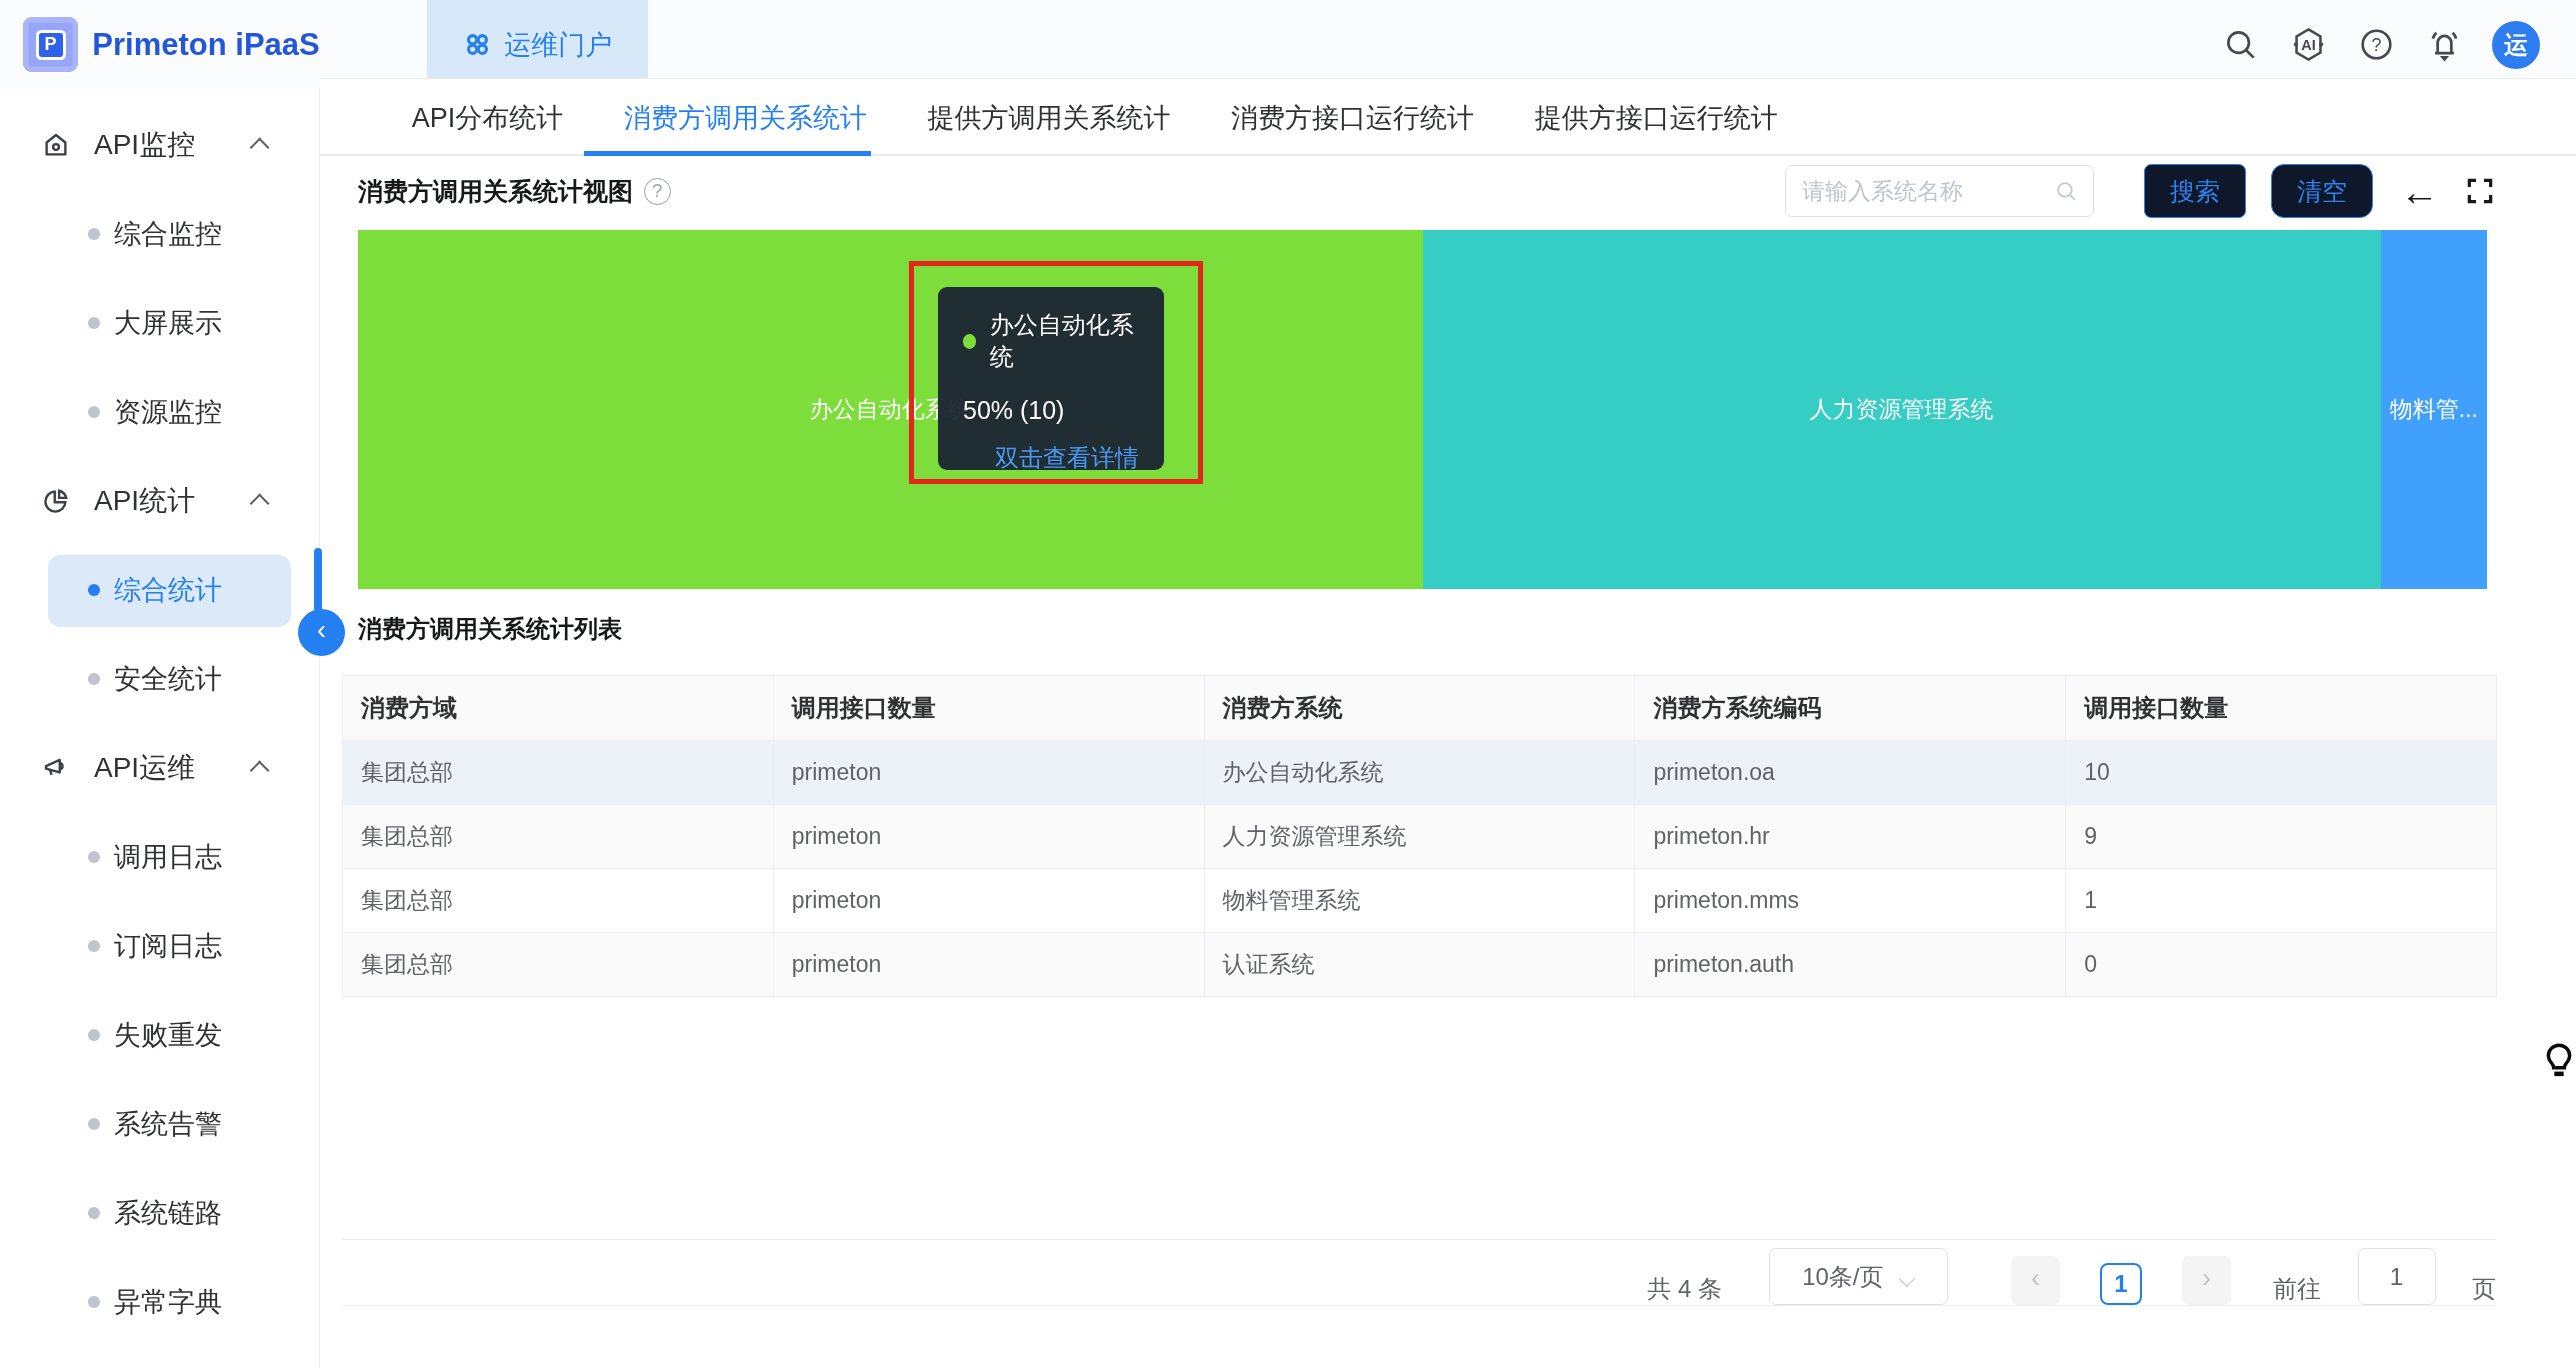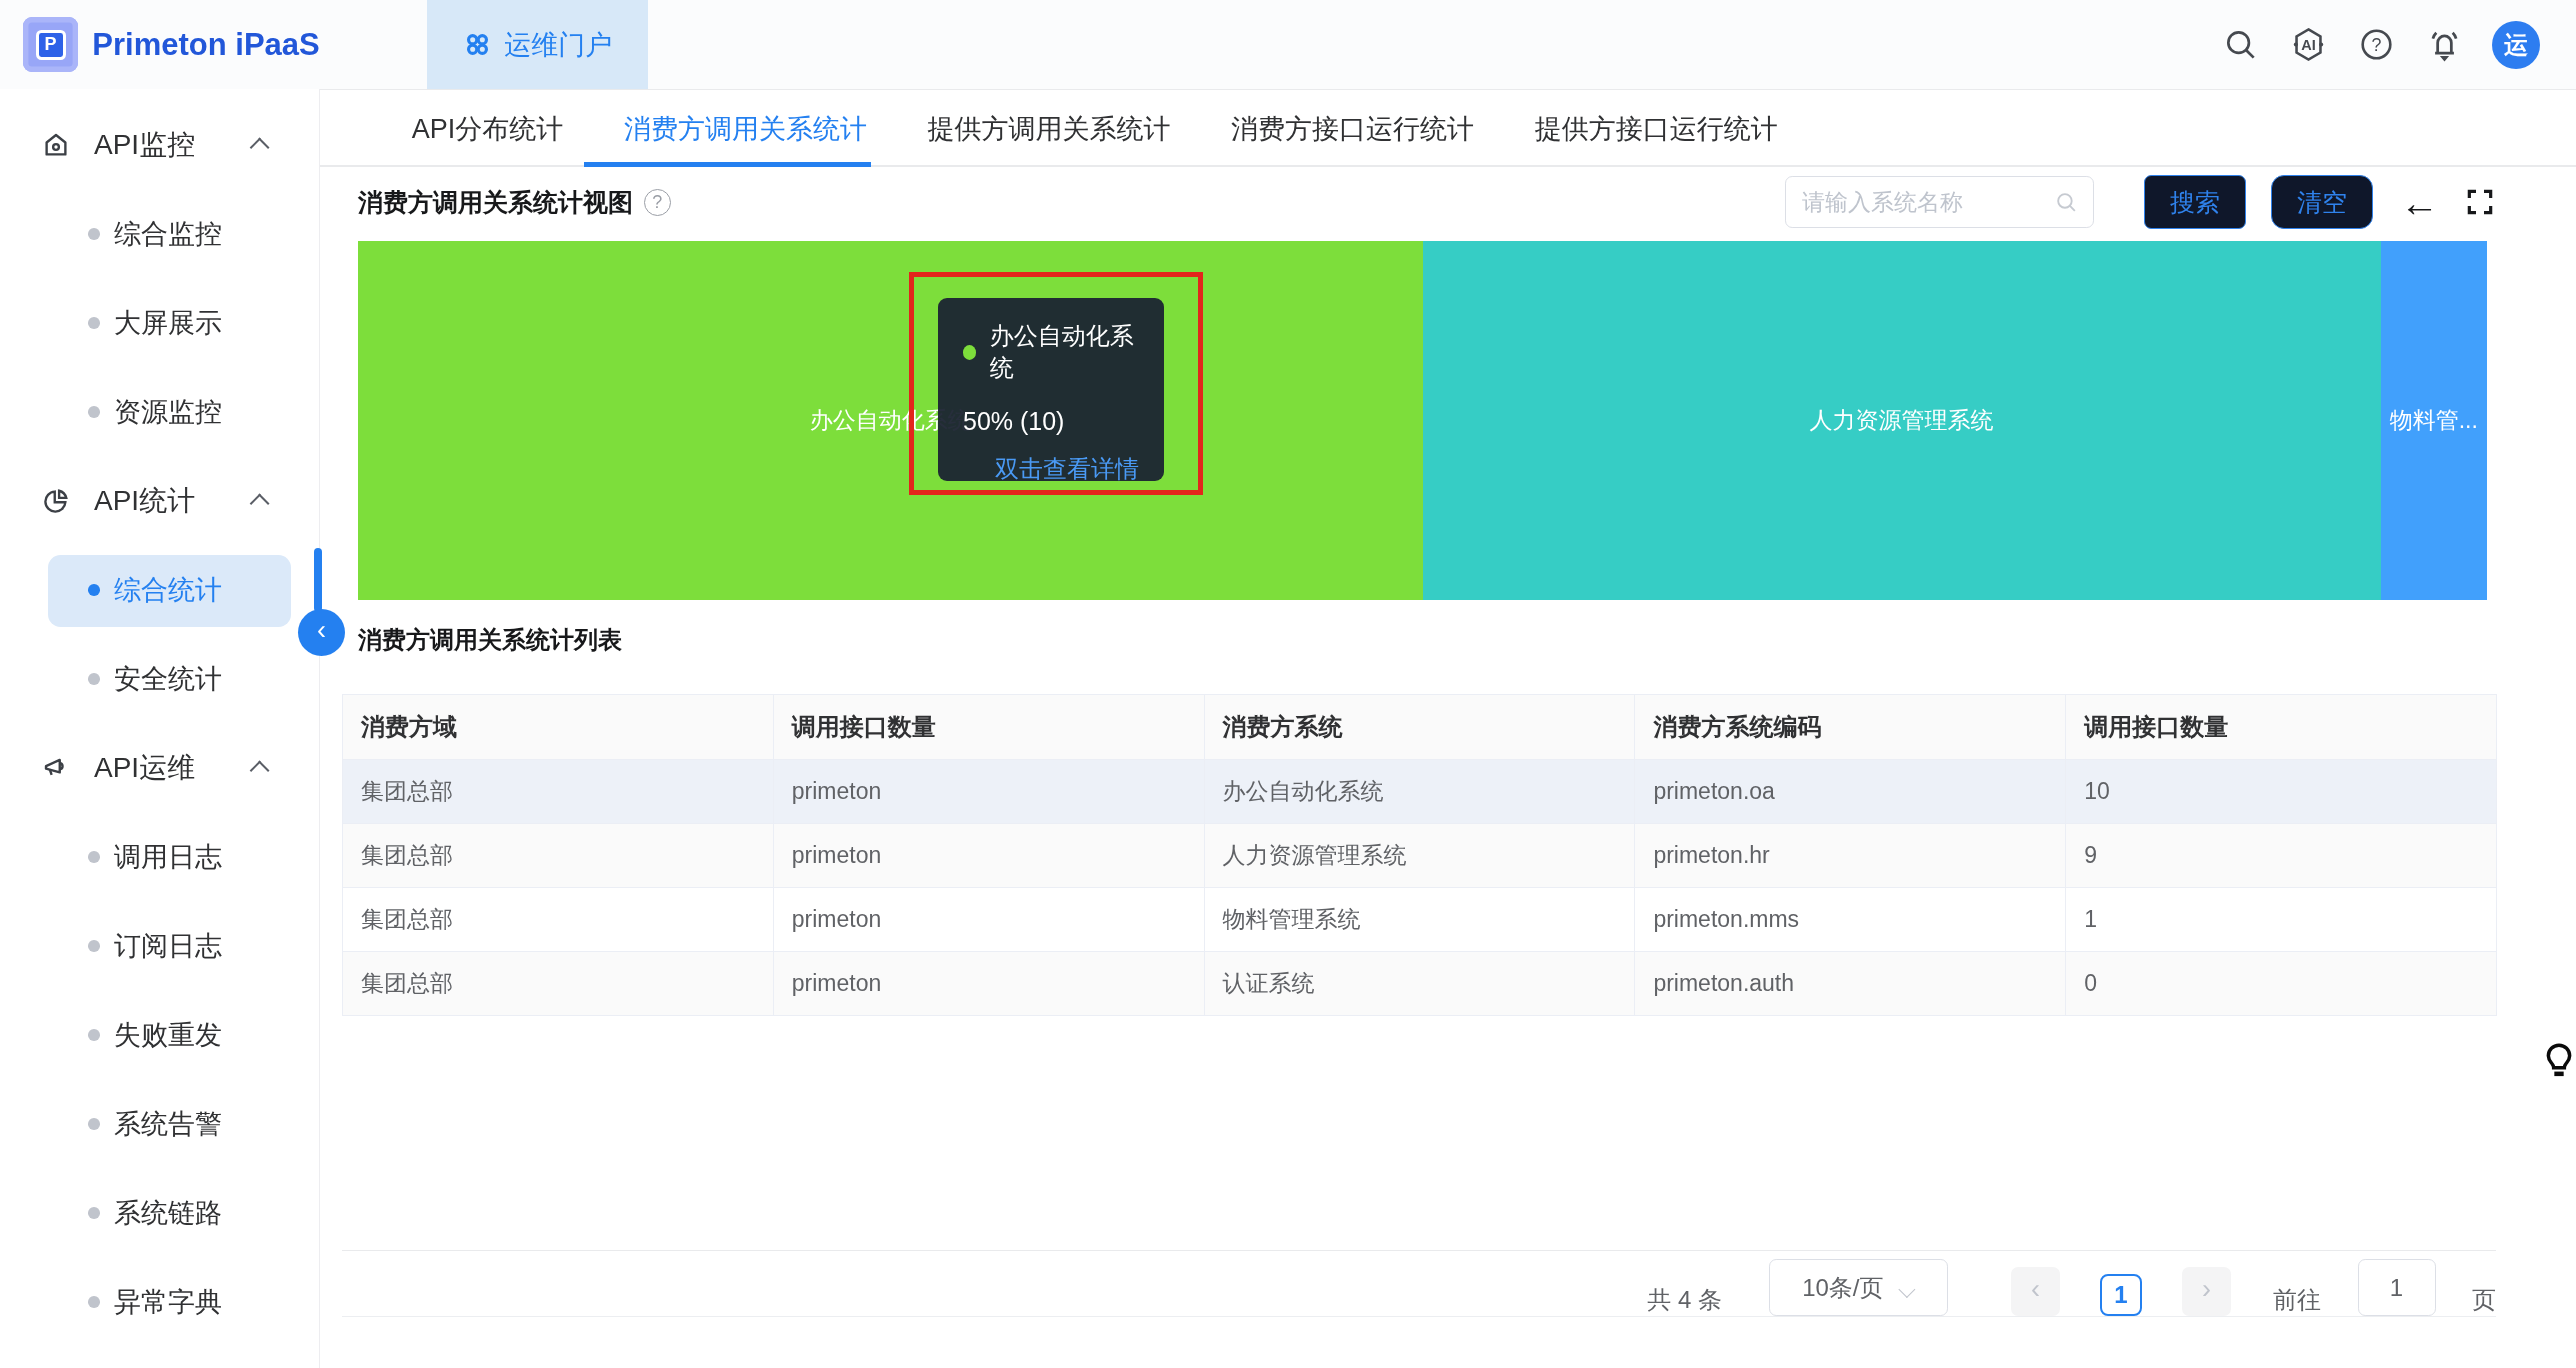--- a/index.html
+++ b/index.html
@@ -25,21 +25,21 @@
   .g-chev { position:absolute; right:50px; width:14.3px; height:14.3px; border-left:2.7px solid #5a5e66; border-top:2.7px solid #5a5e66; transform:rotate(45deg) translateY(3.6px); }
   .s-dot { width:11.6px; height:11.6px; border-radius:50%; background:#c0c4cc; margin-left:88px; }
   .s-label { margin-left:14.3px; font-size:27px; color:#303133; }
   .m-row.active .pill { position:absolute; left:48px; top:9px; width:243px; height:72px; background:#dbe9f9; border-radius:12.5px; }
   .m-row.active .s-dot { background:#2480f0; position:relative; z-index:1; }
   .m-row.active .s-label { color:#2480f0; position:relative; z-index:1; }
   .collapse-bar { position:absolute; left:314px; top:548px; width:8px; height:64px; background:#2480f0; border-radius:4.5px; z-index:5; }
   .collapse-btn { position:absolute; left:298px; top:609px; width:47px; height:47px; border-radius:50%; background:#2480f0; color:#fff; font-size:27px; display:flex; align-items:center; justify-content:center; z-index:6; cursor:pointer; padding-bottom:3.6px; }
 
   
-  #content { position:absolute; left:320px; top:89px; width:2256px; height:1279px; background:#fff; border-top:1.8px solid #e9eaec; padding:0 80px 0 38px; }
+  #content { position:absolute; left:320px; top:78px; width:2256px; height:1279px; background:#fff; border-top:1.8px solid #e9eaec; padding:0 80px 0 38px; }
 
   .tabs { height:77px; display:flex; align-items:center; gap:57px; padding-left:52px; position:relative; }
   .tabs .divider { position:absolute; left:-38px; right:-80px; bottom:0; height:1.8px; background:#e9eaec; }
   .tab { font-size:27px; color:#303133; height:77px; display:flex; align-items:center; cursor:pointer; position:relative; padding:0 1.8px; }
   .tab.active { color:#2480f0; }
   .tab.active .tab-underline { position:absolute; left:-38px; right:-1.8px; bottom:0; height:5.4px; background:#2480f0; z-index:2; }
 
   .toolbar { height:63px; margin-top:3.6px; display:flex; align-items:center; }
   .view-title { font-size:25px; font-weight:bold; color:#17181a;font-family:Liberation Serif, serif; }
   .help-circ { width:27px; height:27px; border:1.8px solid #9a9ea6; border-radius:50%; color:#9a9ea6; font-size:18px; display:flex; align-items:center; justify-content:center; margin-left:10.7px; }
@@ -59,21 +59,21 @@
   .tooltip { position:absolute; left:580px; top:57px; width:226px; height:183px; background:rgba(27,35,50,0.95); border-radius:9px; padding:22.4px 25px; z-index:3; }
   .tt-row1 { display:flex; align-items:center; gap:13.4px; }
   .tt-dot { width:15px; height:15px; border-radius:50%; }
   .tt-name { color:#fff; font-size:24px; }
   .tt-val { color:#fff; font-size:25px; margin-top:22.4px; }
   .tt-link { color:#4a9af5; font-size:24px; margin-top:17px; cursor:pointer;text-align:right; }
   .red-annot { position:absolute; left:551px; top:31px; width:294px; height:223px; border:5.4px solid #e3251c; z-index:4; pointer-events:none; }
 
   
   .list-title { margin-top:24px; font-size:24px; font-weight:bold; color:#17181a; }
-  table.data { margin-top:38px; margin-left:-16px; width:2155px; border-collapse:collapse; table-layout:fixed; }
+  table.data { margin-top:30px; margin-left:-16px; width:2155px; border-collapse:collapse; table-layout:fixed; }
   table.data th, table.data td { border:1.8px solid #ebeef5; padding-left:18px; text-align:left; font-weight:normal; }
   table.data th { height:65px; background:#fafafa; color:#303133; font-size:24px; font-weight:600; }
   table.data td { height:64px; color:#606266; font-size:23px; background:#fff; }
   tr.r-hover td { background:#edf1f8; }
   tr.r-stripe td { background:#fafafa; }
 
   
   .pager-wrap { position:absolute; left:21.5px; right:80px; bottom:51px; border-top:1.8px solid #e9eaec; border-bottom:1.8px solid #eceef1; height:67px; display:flex; align-items:flex-end; justify-content:flex-end;gap:24px; }
   .pg-total { font-size:24px; color:#606266; }
   .pg-size { margin-left:23px; width:179px; height:57px; border:1.8px solid #dcdfe6; border-radius:7.2px; display:flex; align-items:center; justify-content:center; gap:19.7px; font-size:24px; color:#606266; background:#fff; cursor:pointer; }

